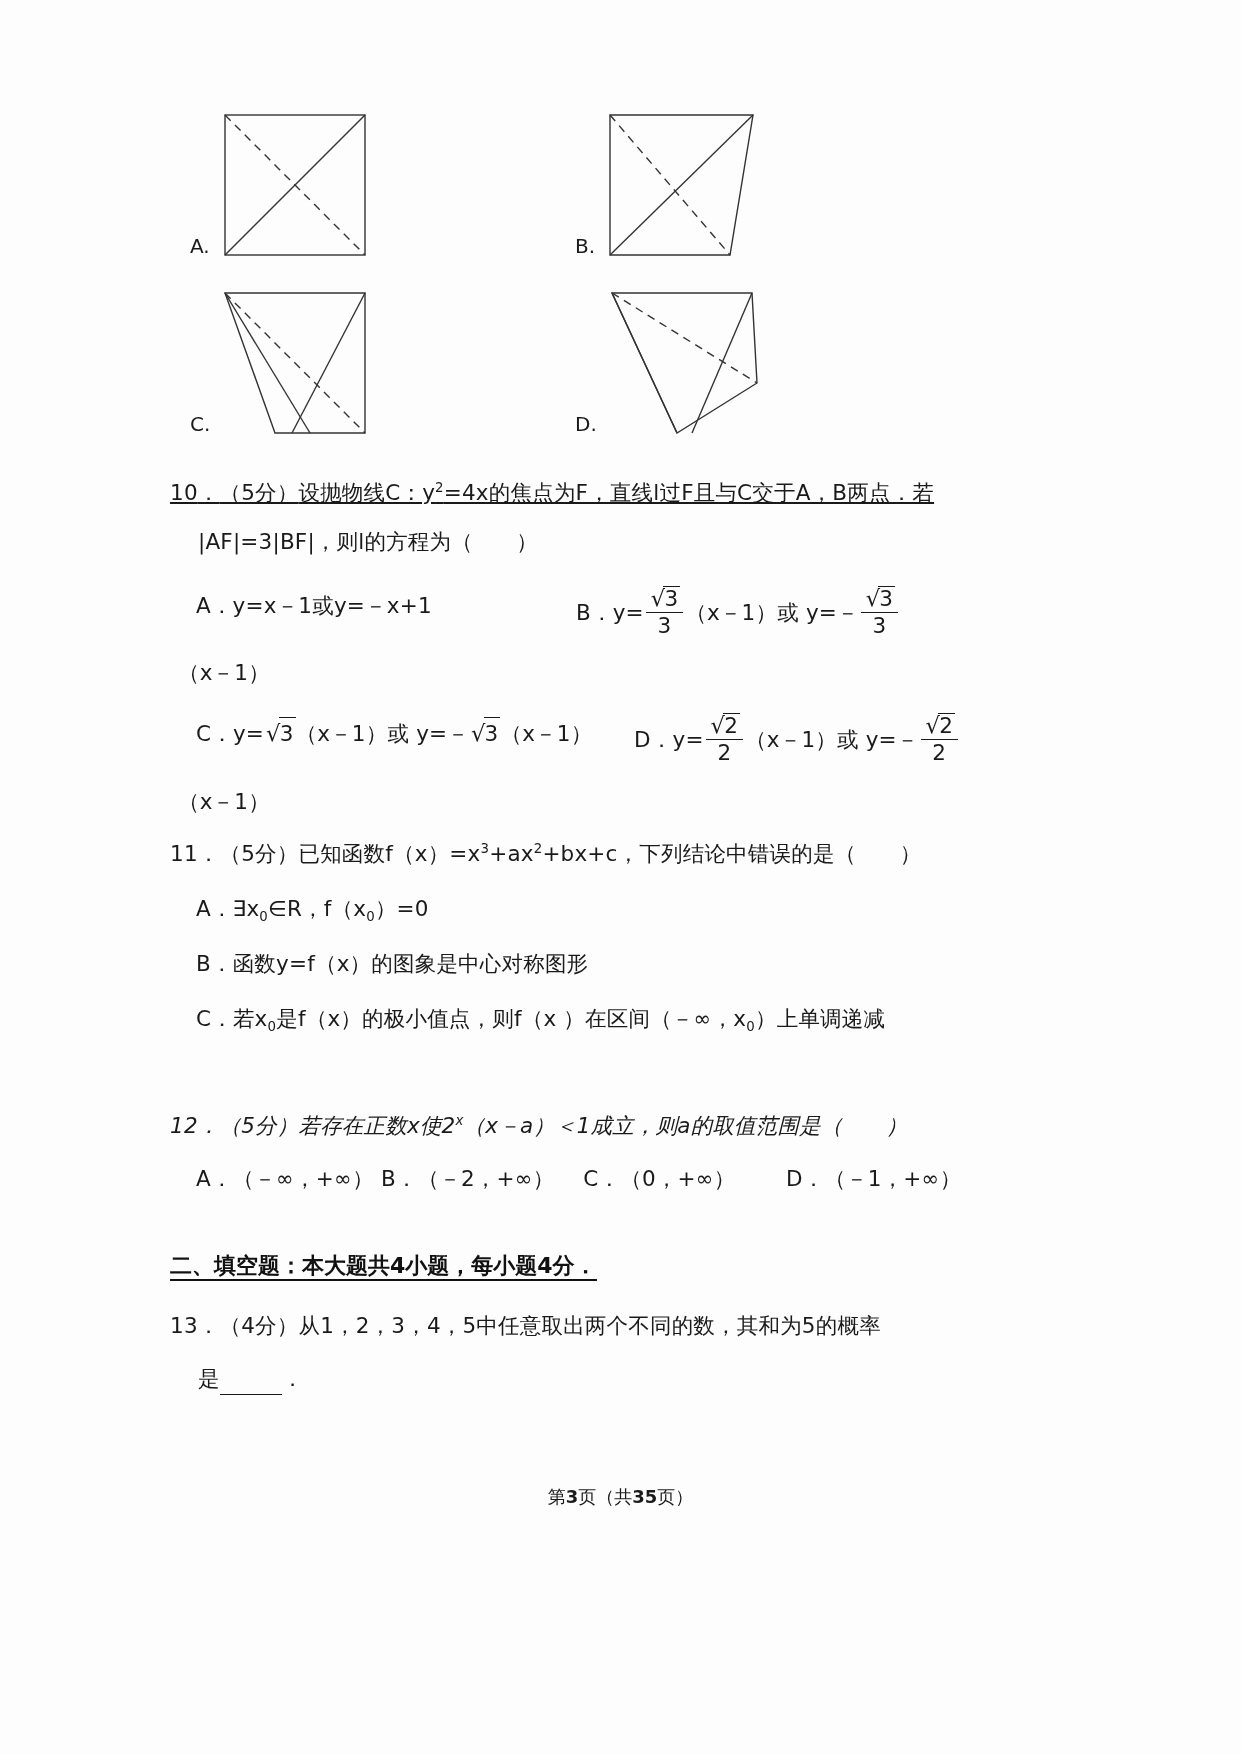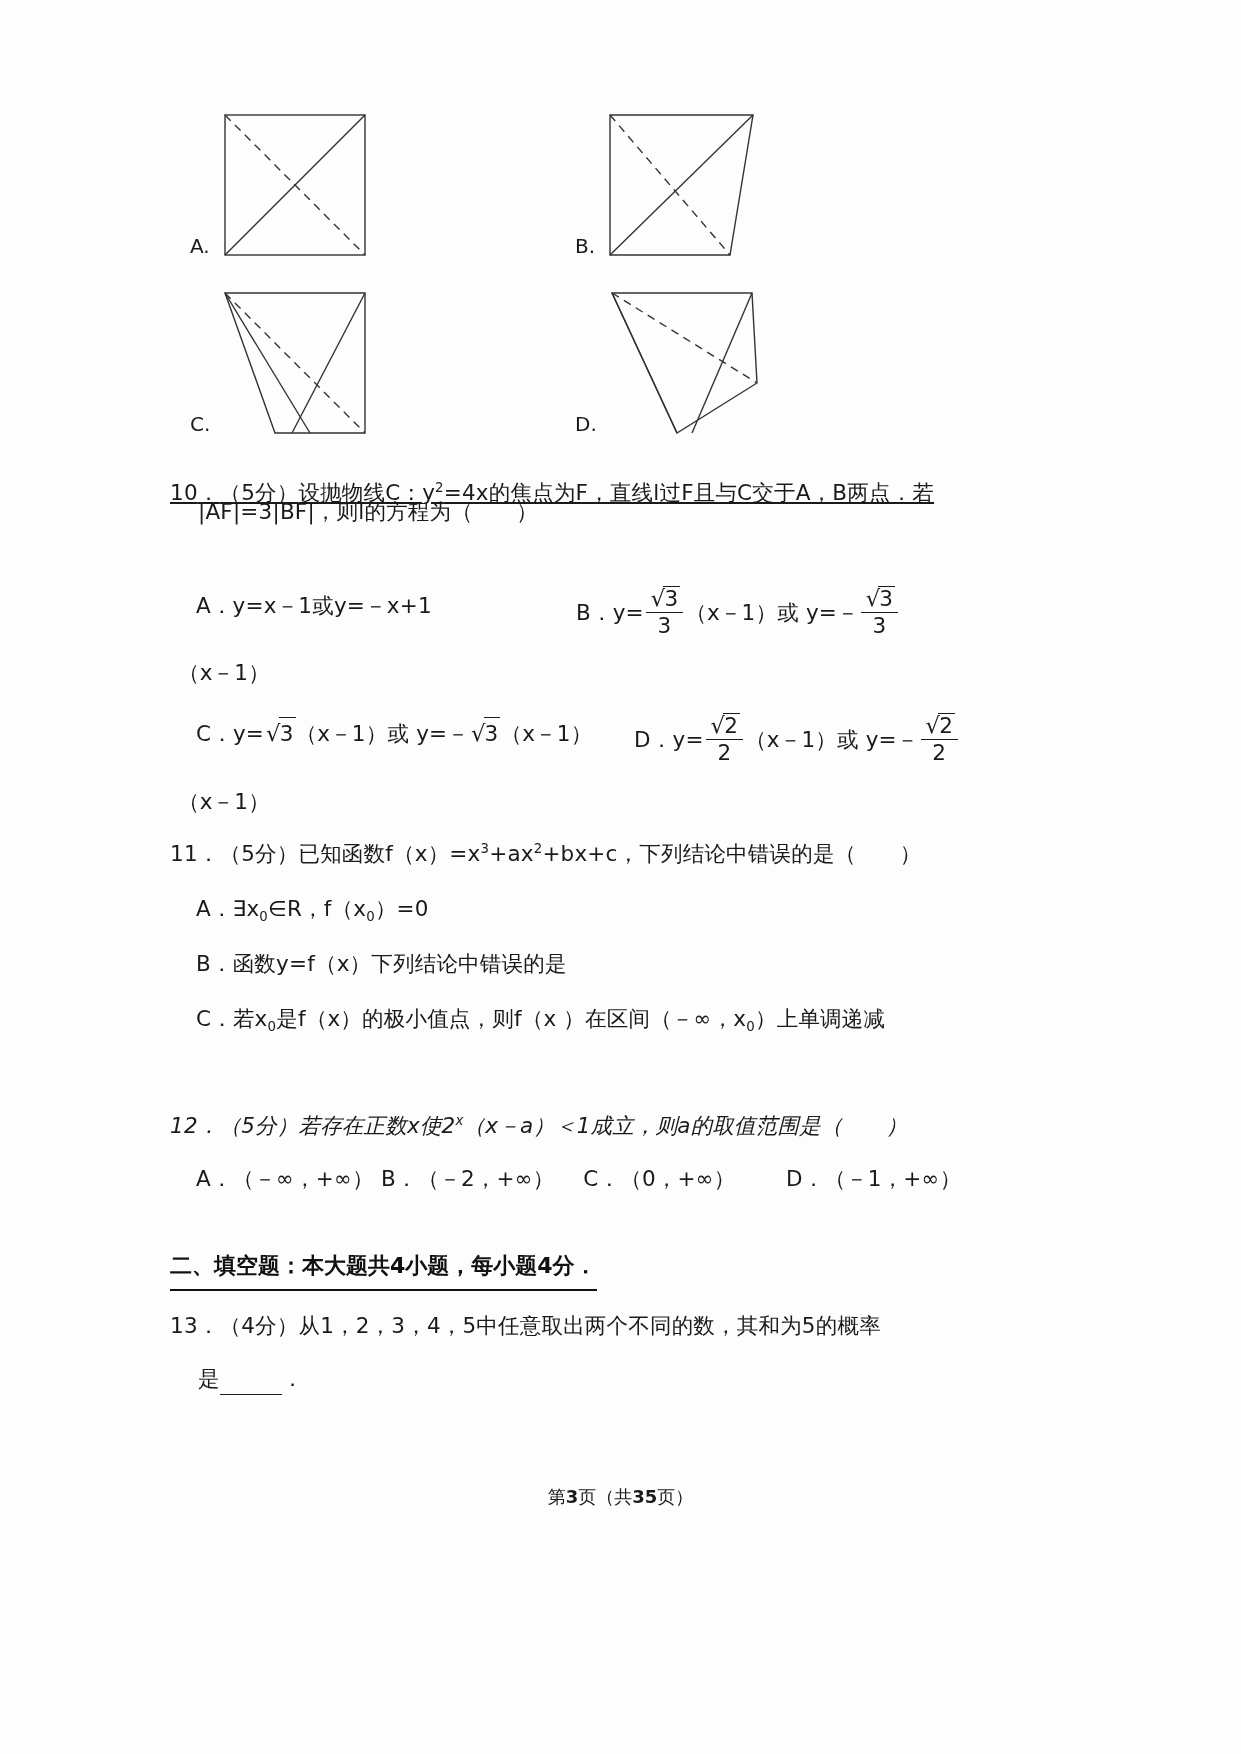--- a/index.html
+++ b/index.html
@@ -107,21 +107,21 @@
 
   .section-head {
     position: absolute;
     font-size: 22px;
     font-weight: bold;
     color: #111;
     white-space: nowrap;
   }
   .section-head .underline {
     border-bottom: 2px solid #111;
-    padding-bottom: 11px;
+    padding-bottom: 1px;
   }
 
   .blank-line {
     display: inline-block;
     width: 62px;
     border-bottom: 1.6px solid #1a1a1a;
     height: 1em;
     vertical-align: bottom;
   }
 
@@ -188,21 +188,21 @@
         </g>
       </svg>
     </div>
 
   </div>
 
   <div class="q" style="left:170px; top:477px;text-decoration:underline;">
     <span>10</span><span>．</span><span>（5分）</span><span>设抛物线C：y</span><sup class="ex">2</sup><span>=4x的焦点为F，直线l过F且与C交于A，B两点．若</span>
   </div>
 
-  <div class="q" style="left:198px; top:496px;">
+  <div class="q" style="left:198px; top:526px;">
     <span>|AF|=3|BF|，则l的方程为（　　）</span>
   </div>
 
   <div class="q" style="left:196px; top:590px;">
     <span>A．y=x－1或y=－x+1</span>
   </div>
 
   <div class="q" style="left:576px; top:588px;">
     <span>B．y=</span><span class="frac"><span class="num"><span class="rad"><span class="sign">√</span><span class="radicand">3</span></span></span><span class="den">3</span></span><span>（x－1）或 y=－</span><span class="frac"><span class="num"><span class="rad"><span class="sign">√</span><span class="radicand">3</span></span></span><span class="den">3</span></span>
   </div>
@@ -225,21 +225,21 @@
 
   <div class="q" style="left:170px; top:838px;">
     <span>11</span><span>．</span><span>（5分）</span><span>已知函数f（x）=x</span><sup class="ex">3</sup><span>+ax</span><sup class="ex">2</sup><span>+bx+c，下列结论中错误的是（　　）</span>
   </div>
 
   <div class="q" style="left:196px; top:893px;">
     <span>A．∃x</span><sub class="sb">0</sub><span>∈R，f（x</span><sub class="sb">0</sub><span>）=0</span>
   </div>
 
   <div class="q" style="left:196px; top:948px;">
-    <span>B．函数y=f（x）下列结论中错误的是</span>
+    <span>B．函数y=f（x）的图象是中心对称图形</span>
   </div>
 
   <div class="q" style="left:196px; top:1003px;">
     <span>C．若x</span><sub class="sb">0</sub><span>是f（x）的极小值点，则f（x ）在区间（－∞，x</span><sub class="sb">0</sub><span>）上单调递减</span>
   </div>
 
 
   <div class="q" style="left:170px; top:1110px;font-style:italic;">
     <span>12</span><span>．</span><span>（5分）</span><span>若存在正数x使2</span><sup class="ex">x</sup><span>（x－a）＜1成立，则a的取值范围是（　　）</span>
   </div>

